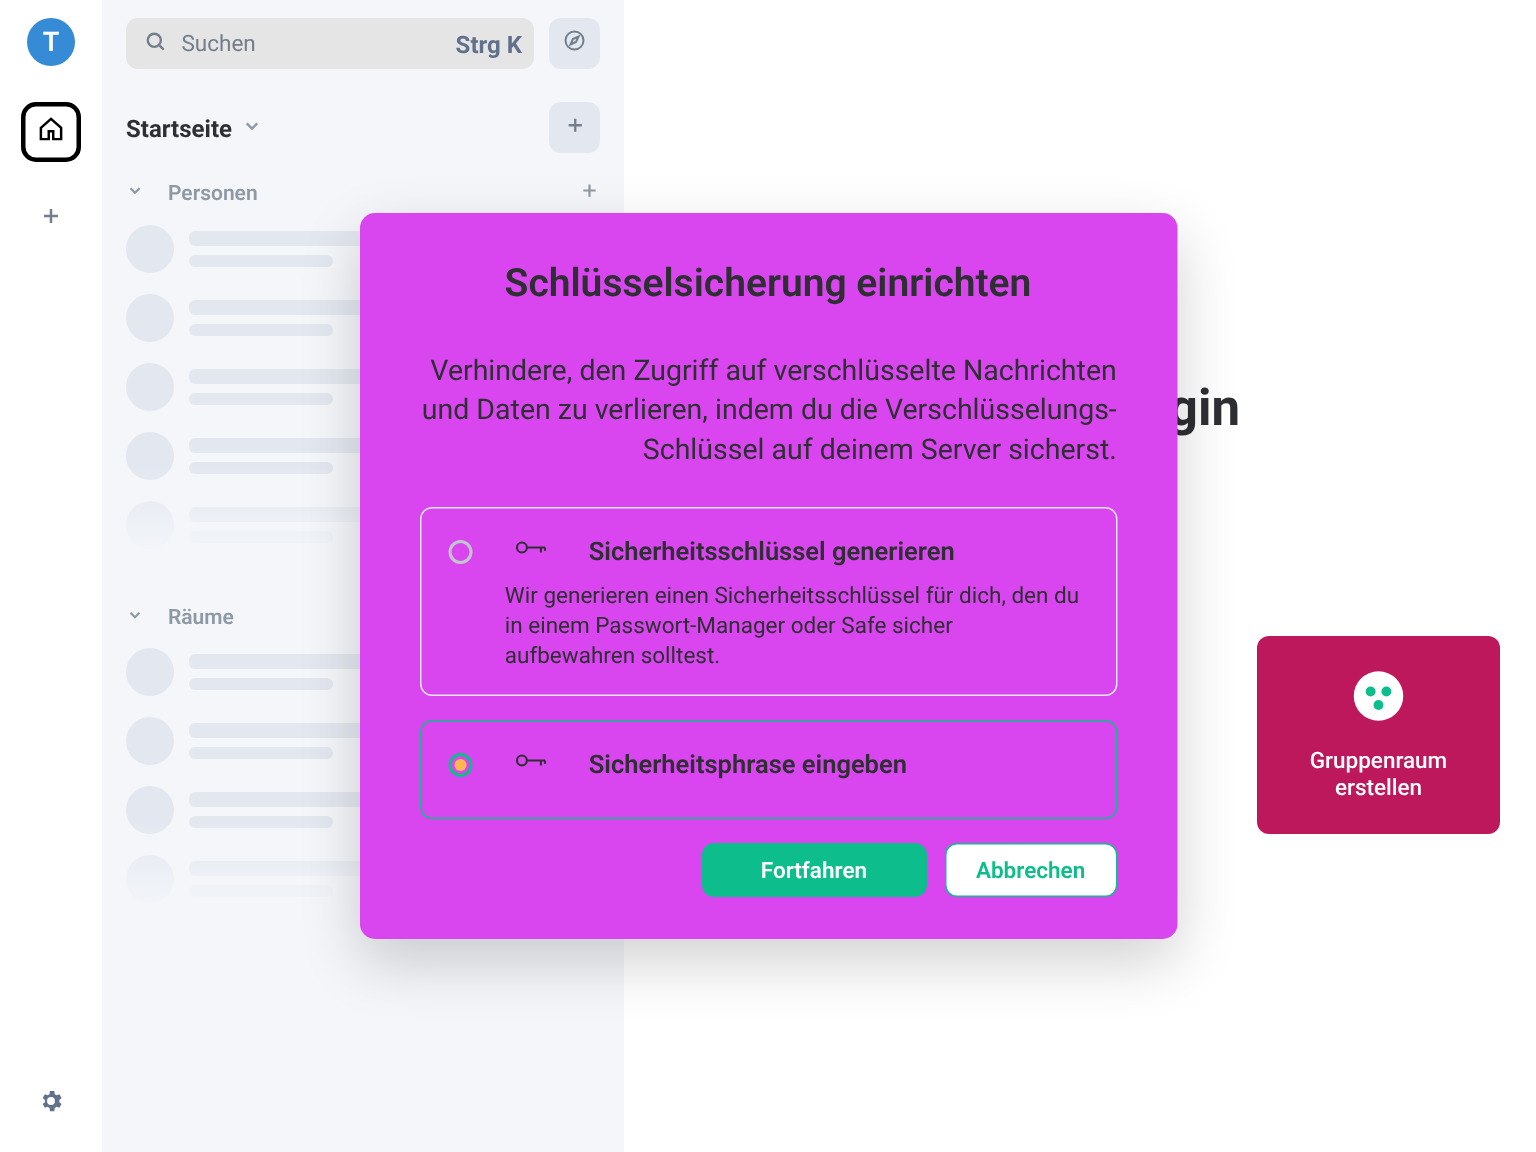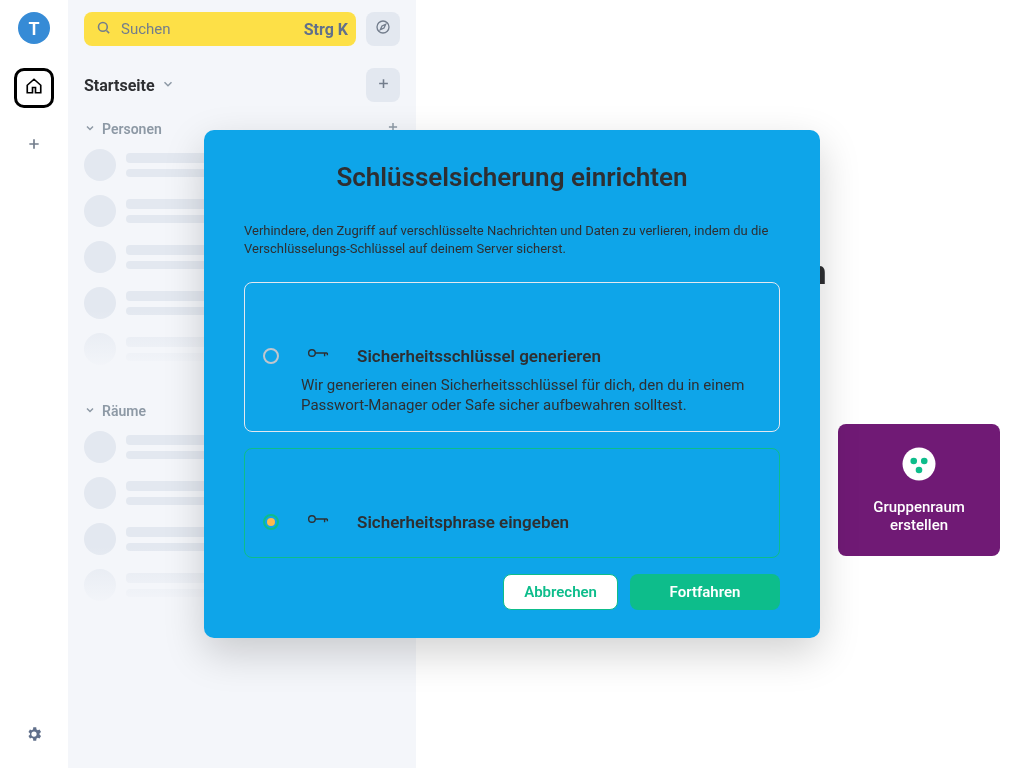--- a/index.html
+++ b/index.html
@@ -76,21 +76,21 @@
     }
     .search-row {
       display: flex;
       align-items: center;
       gap: 10px;
       margin-bottom: 22px;
     }
     .search-box {
       flex: 1;
       height: 34px;
-      background: #fde047;
+      background: #e5e5e5;
       border-radius: 8px;
       display: flex;
       align-items: center;
       padding: 0 8px 0 12px;
       color: #737D8C;
       font-size: 15px;
       gap: 10px;
     }
     .search-box .placeholder { flex: 1; }
     .search-shortcut {
@@ -127,21 +127,21 @@
     .section-header {
       display: flex;
       align-items: center;
       color: #8D99A5;
       font-size: 14px;
       font-weight: 600;
       gap: 6px;
       margin-bottom: 12px;
       justify-content: space-between;
     }
-    .section-header .left { display: flex; align-items: center; gap: 6px; }
+    .section-header .left { display: flex; align-items: center; gap: 16px; }
     .section-header .add { color: #8D99A5; }
 
     .skel-row {
       display: flex;
       align-items: center;
       gap: 10px;
       margin-bottom: 14px;
     }
     .skel-avatar {
       width: 32px; height: 32px;
@@ -183,21 +183,21 @@
     .welcome-sub {
       font-size: 18px;
       color: #2e2f32;
       margin-top: 10px;
       margin-left: 180px;
     }
     .tile {
       position: absolute;
       width: 162px;
       height: 132px;
-      background: #701a75;
+      background: #be185d;
       border-radius: 8px;
       color: #fff;
       display: flex;
       flex-direction: column;
       align-items: center;
       justify-content: center;
       font-size: 15px;
       font-weight: 500;
       text-align: center;
       padding: 12px;
@@ -208,52 +208,51 @@
     
     .modal-backdrop {
       position: absolute;
       inset: 0;
       display: flex;
       align-items: center;
       justify-content: center;
       z-index: 100;
     }
     .modal {
-      width: 616px;
-      background: #0ea5e9;
+      width: 545px;
+      background: #d946ef;
       border-radius: 10px;
       box-shadow: 0 15px 40px rgba(0,0,0,0.18);
       padding: 32px 40px 28px 40px;
     }
     .modal-title {
       font-size: 26px;
       font-weight: 600;
       text-align: center;
       margin-bottom: 30px;
     }
     .modal-desc {
-      text-align: left;
-      font-size: 13px;
+      text-align: right;
+      font-size: 19px;
       color: #2e2f32;
       line-height: 1.4;
       margin-bottom: 24px;
     }
     .opt {
       border: 1px solid #e3e8f0;
       border-radius: 8px;
       padding: 18px 18px 16px 18px;
       margin-bottom: 16px;
     }
     .opt.selected { border-color: #0dbd8b; text-align: right; }
     .opt-header {
       display: flex;
       align-items: center;
       gap: 28px;
       margin-bottom: 8px;
-      margin-top: 44px;
     }
     .radio {
       width: 16px; height: 16px;
       border-radius: 50%;
       border: 2px solid #c1c6cd;
       flex-shrink: 0;
       display: flex;
       align-items: center; justify-content: center;
     }
     .opt.selected .radio { border-color: #0dbd8b; }
@@ -517,21 +516,21 @@
           <svg viewBox="0 0 40 24" fill="none" stroke="#2e2f32" stroke-width="2.5">
               <circle cx="9" cy="12" r="6"></circle>
               <path d="M15 12h22M32 12v6M37 12v4"></path>
             </svg>
         </span>
         <span class="opt-title">Sicherheitsphrase eingeben</span>
       </div>
     </div>
 
     <div class="modal-actions">
+      <div class="btn btn-primary">
+        <span>Fortfahren</span>
+      </div>
       <div class="btn btn-secondary">
         <span>Abbrechen</span>
       </div>
-      <div class="btn btn-primary">
-        <span>Fortfahren</span>
-      </div>
     </div>
   </div>
 </div>
 
 </body></html>

